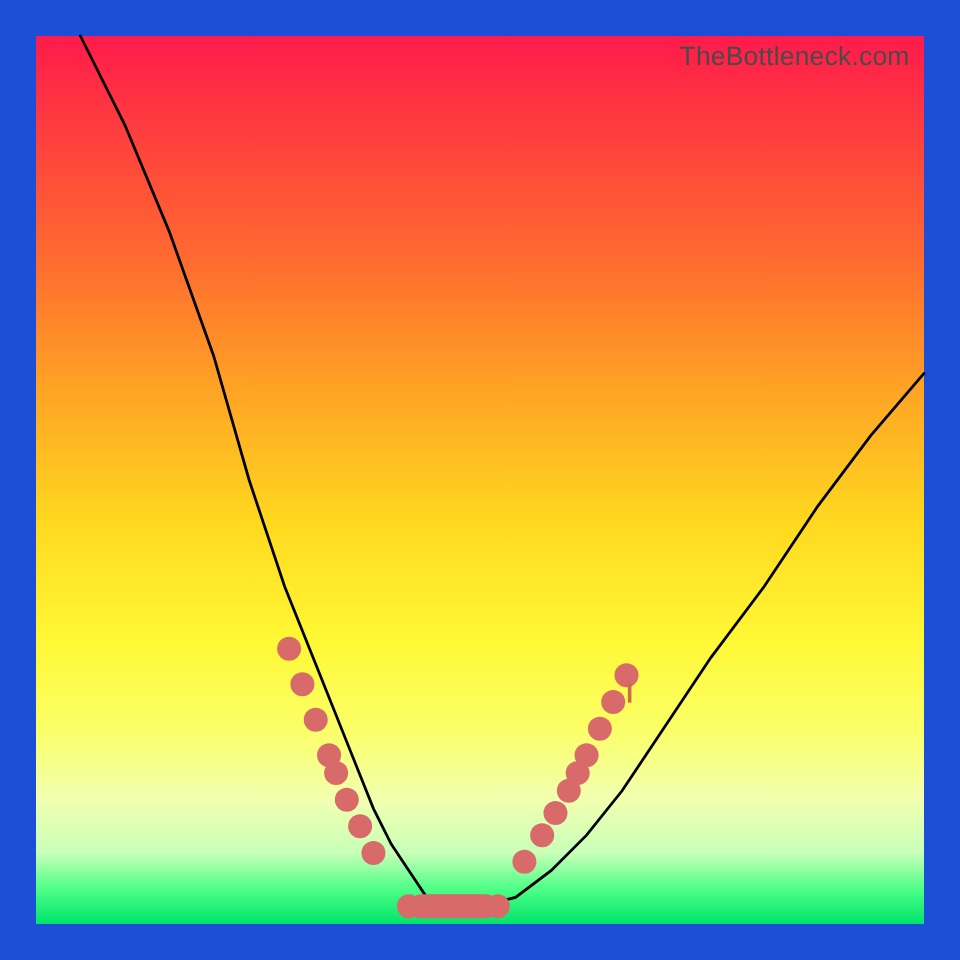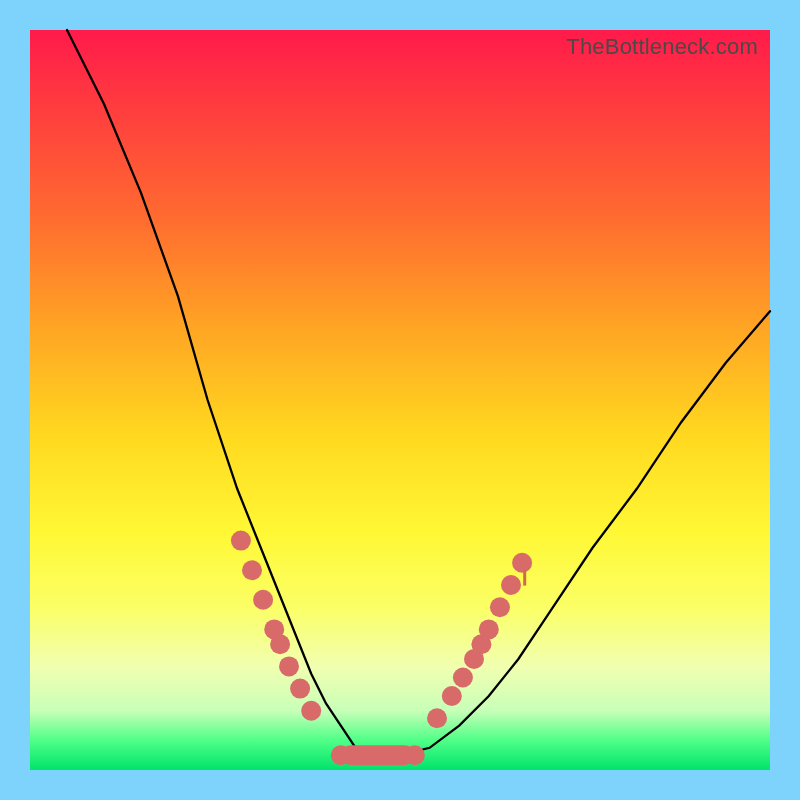--- a/index.html
+++ b/index.html
@@ -8,21 +8,21 @@
     width: 800px;
     height: 800px;
     overflow: hidden;
     background: #000;
     font-family: Arial, Helvetica, sans-serif;
   }
   .outer {
     position: relative;
     width: 800px;
     height: 800px;
-    background: #7dd3fc;
+    background: #1d4ed8;
   }
   .plot {
     position: absolute;
     left: 30px;
     top: 30px;
     width: 740px;
     height: 740px;
     background: linear-gradient(to bottom,
       #ff1a4b 0%,
       #ff3b3f 10%,

